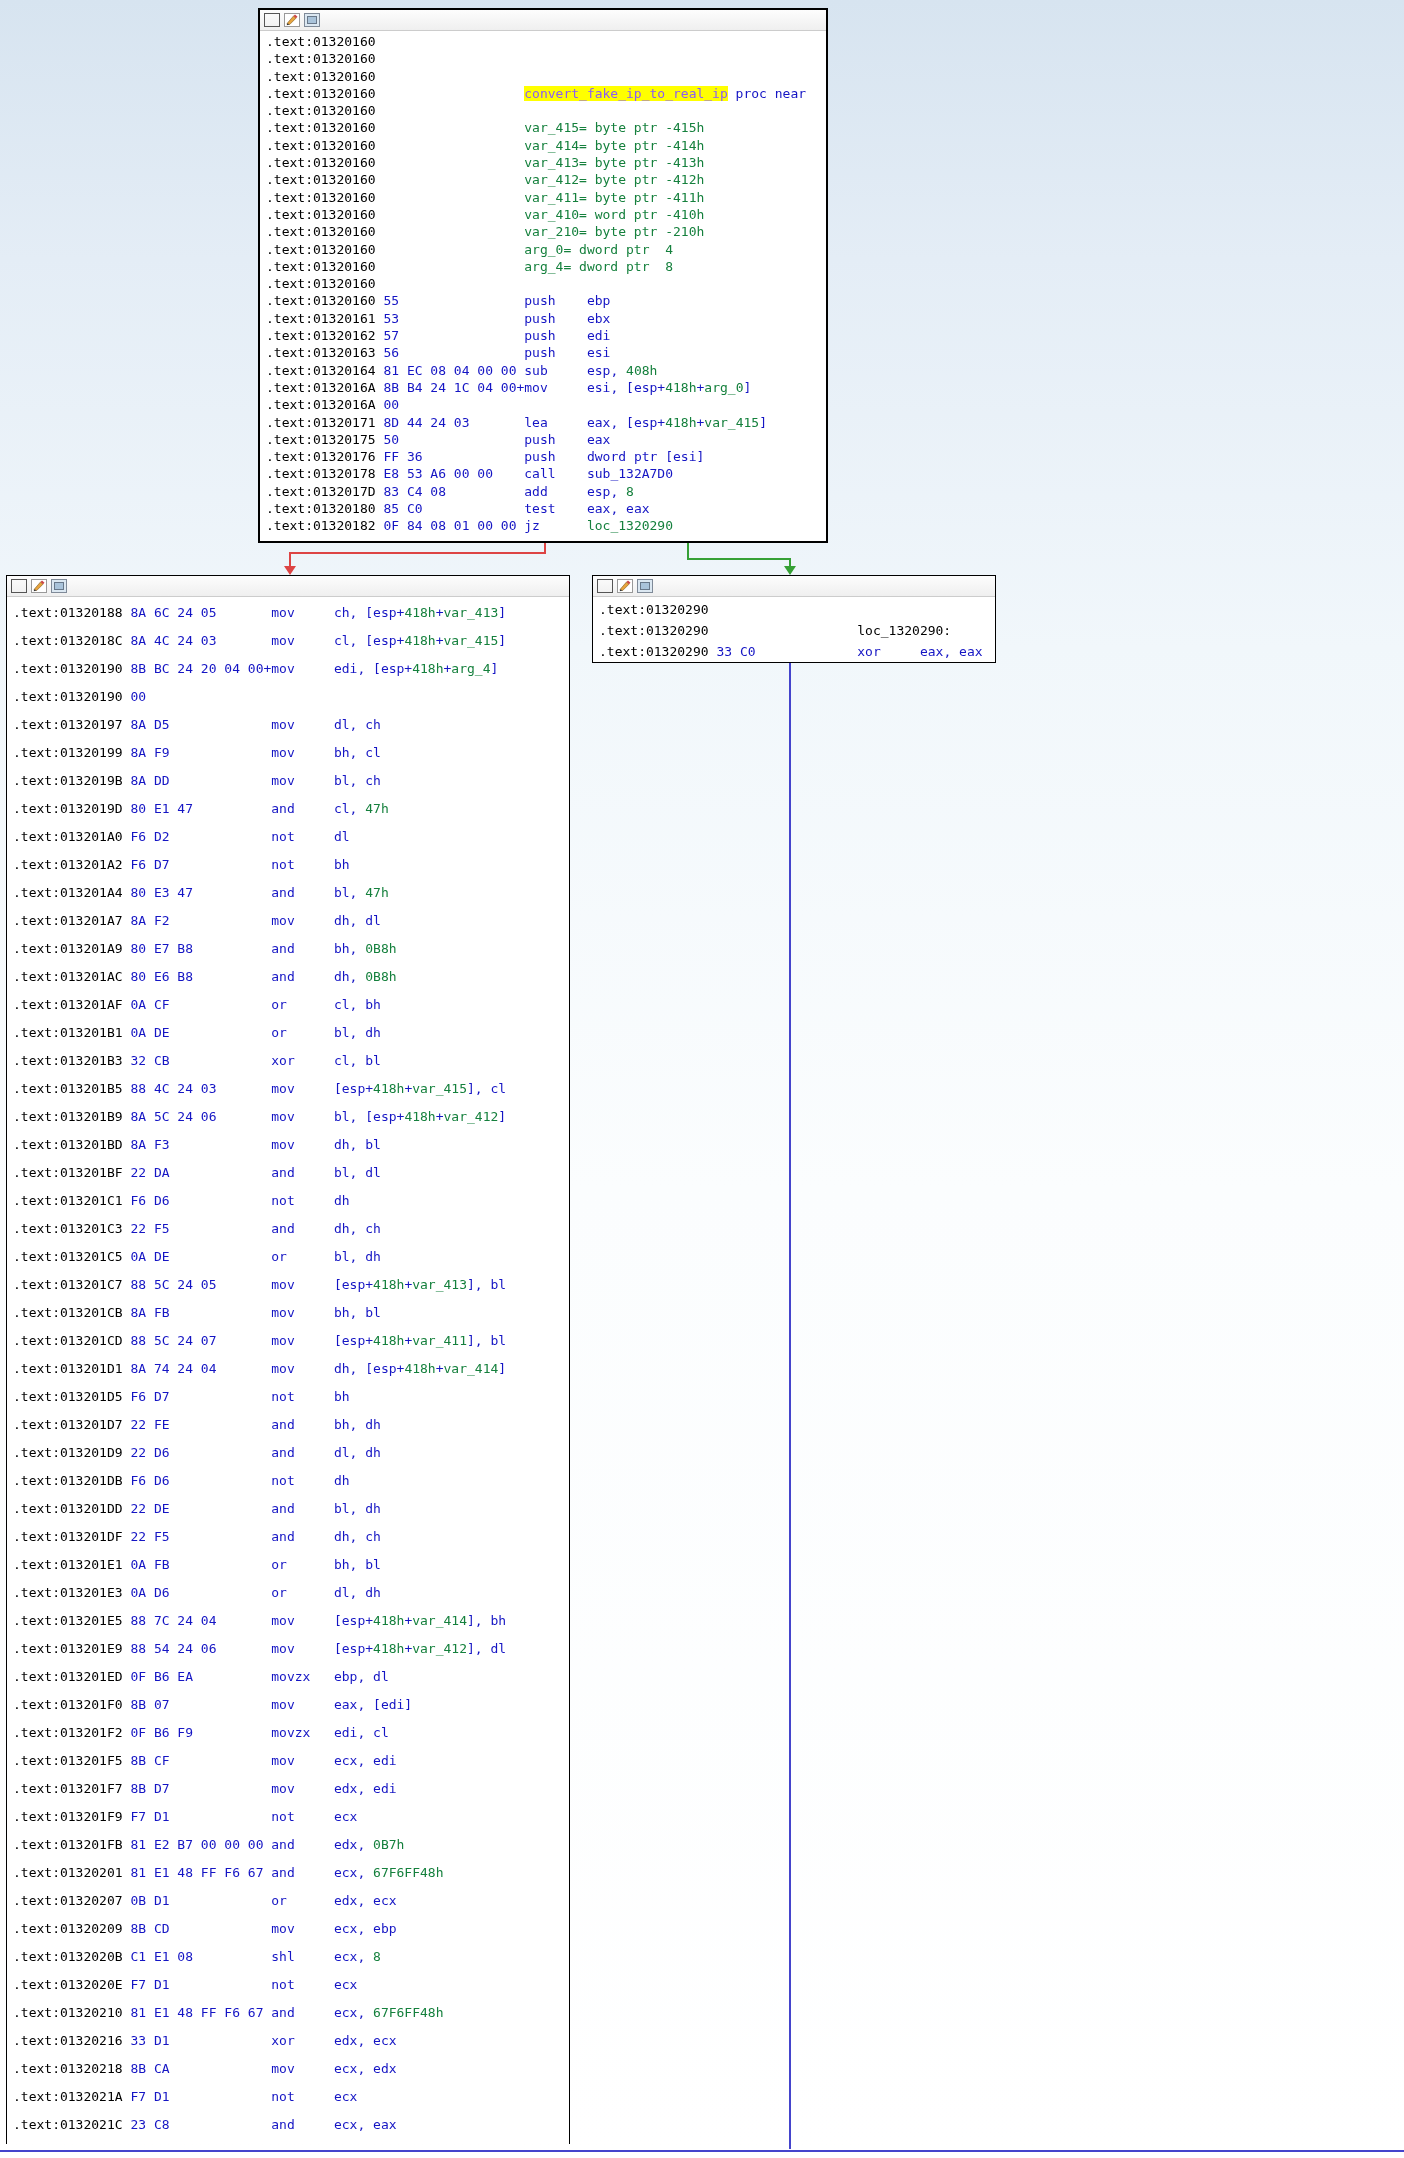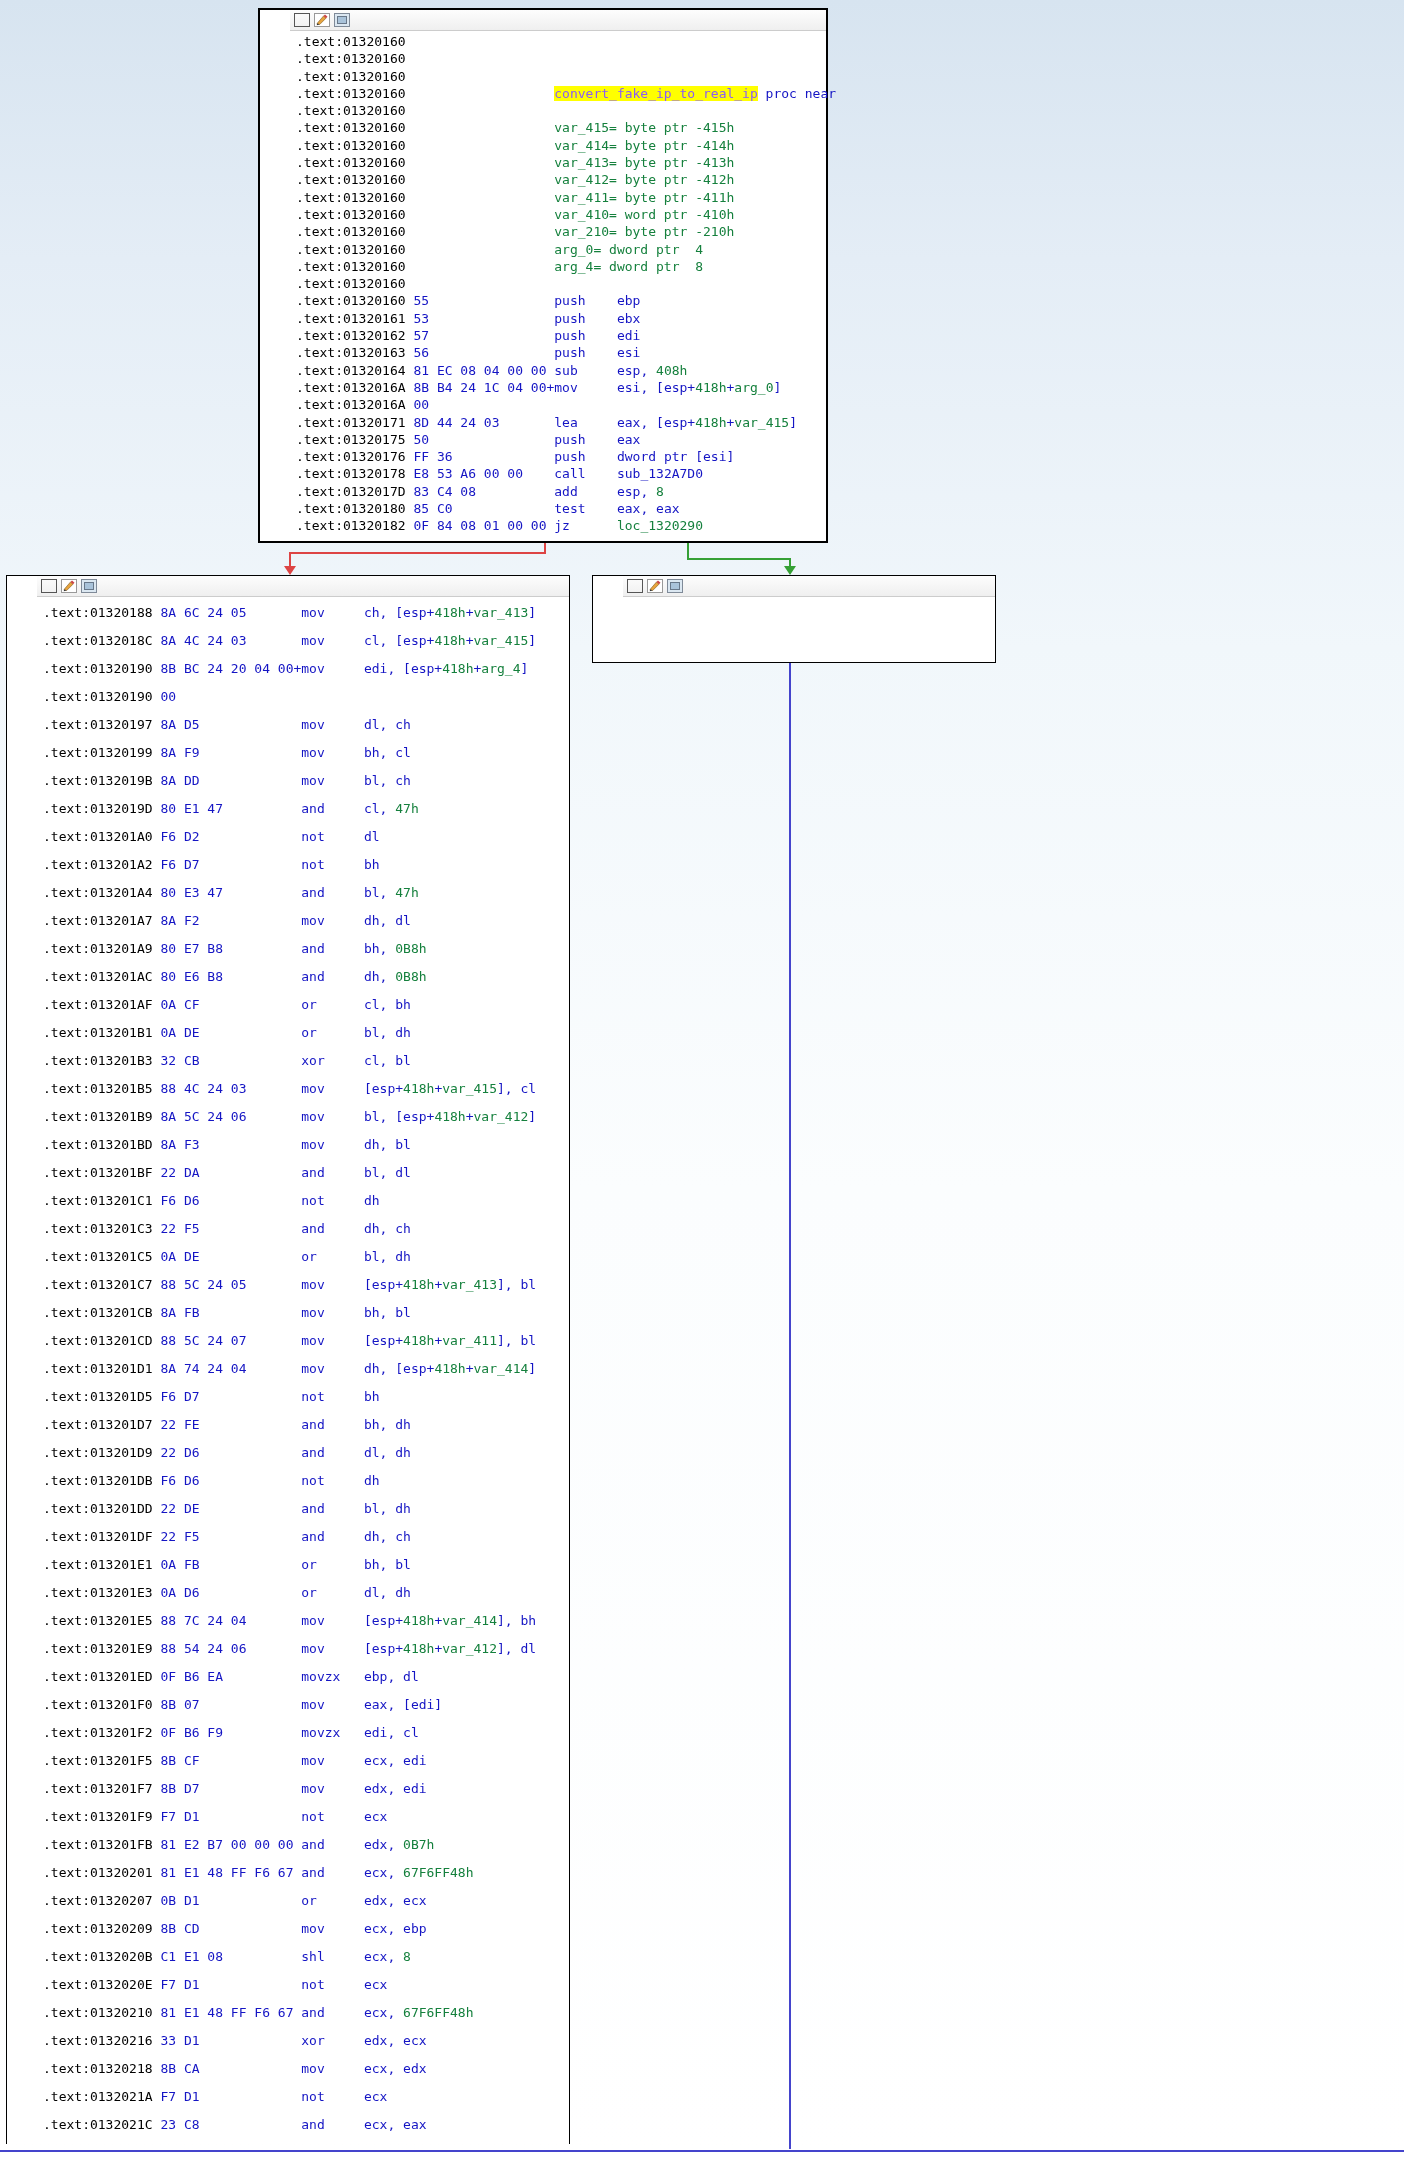--- a/index.html
+++ b/index.html
@@ -3,21 +3,21 @@
 <meta charset="utf-8">
 <style>
   * { margin:0; padding:0; box-sizing:border-box; }
   html,body { overflow:hidden; }
   body {
     width:1404px; height:2158px; position:relative;
     background:linear-gradient(180deg,#d7e4f0 0%,#e4edf6 12%,#f1f7fb 30%,#fbfdfe 55%,#ffffff 100%);
     font-family:"DejaVu Sans Mono","Liberation Mono",monospace;
   }
   svg.edges { position:absolute; left:0; top:0; width:1404px; height:2158px; pointer-events:none; }
-  .node { position:absolute; background:#ffffff; border:1px solid #000;padding-left:30px; }
+  .node { position:absolute; background:#ffffff; border:1px solid #000; }
   .node-top   { left:258px; top:8px;   width:570px; height:535px; border-width:2px; }
   .node-left  { left:6px;   top:575px; width:564px; height:1569px; border-bottom:none; }
   .node-right { left:592px; top:575px; width:404px; height:88px; }
   .titlebar {
     height:21px; display:flex; align-items:center; gap:4px; padding:2px 4px;
     background:linear-gradient(180deg,#fdfdfd,#efefef);
     border-bottom:1px solid #cccccc;
   }
   .icon { display:inline-flex; width:16px; height:14px; align-items:center; justify-content:center; }
   .palette { display:grid; grid-template-columns:7px 7px; grid-template-rows:6px 6px; border:1px solid #555; width:16px; height:14px; }
@@ -114,13 +114,14 @@
           <path d="M9.5 3 L11 1.6 L13.5 3.8 L12 5.2 Z" fill="#cc4444"></path>
         </svg>
     </span>
     <span class="icon">
       <svg width="16" height="14" viewBox="0 0 16 14">
           <rect x="0.5" y="0.5" width="15" height="13" fill="#dce8f2" stroke="#7f8a98"></rect>
           <rect x="3.5" y="3.5" width="9" height="7" fill="#a9c3da" stroke="#68788a"></rect>
         </svg>
     </span>
   </div>
+  <div class="code"><div class="ln"><span class="c-a">.text:01320290</span></div><div class="ln"><span class="c-a">.text:01320290                   </span><span class="c-k">loc_1320290:</span></div><div class="ln"><span class="c-a">.text:01320290 </span><span class="c-b">33 C0             </span><span class="c-c">xor     </span><span class="c-c">eax, eax</span></div></div>
 </div>
 
 </body></html>

